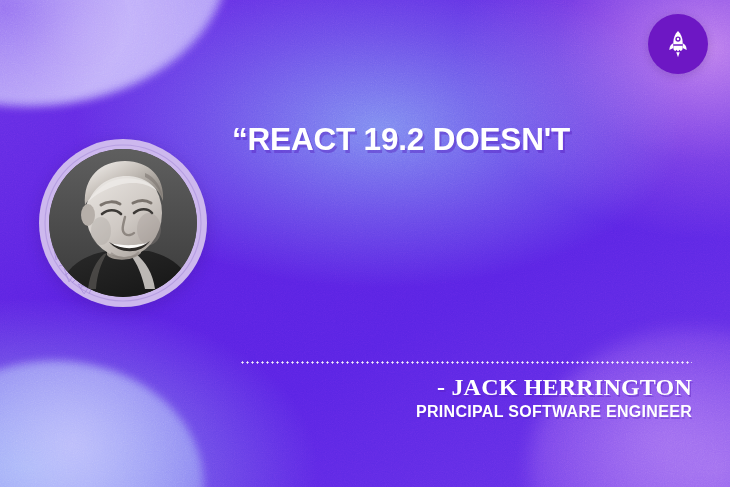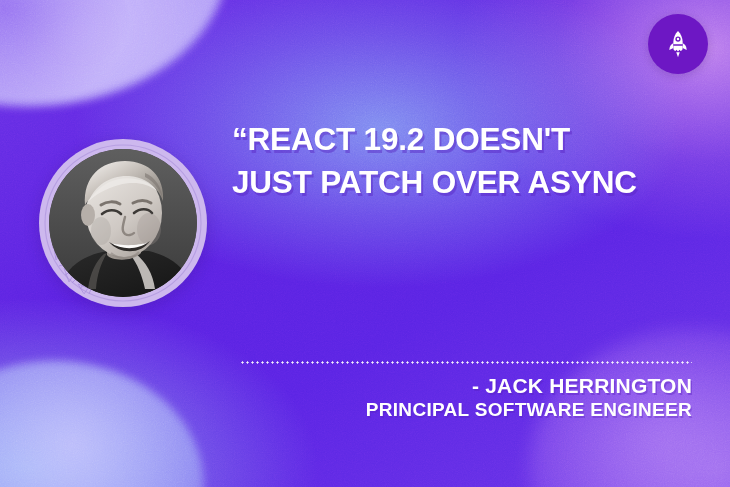--- a/index.html
+++ b/index.html
@@ -167,29 +167,30 @@
     right: 38px;
     top: 374px;
     width: 470px;
     text-align: right;
     color: #ffffff;
     text-transform: uppercase;
   }
   .attrib-name {
     display: block;
     font-weight: bold;
-    font-size: 21px;
+    font-size: 24px;
     line-height: 1.16;
     letter-spacing: 0.2px;
     text-shadow: 1.5px 2px 0 rgba(86,30,190,0.38);
+    font-family: Liberation Serif, serif;
   }
   .attrib-role1, .attrib-role2 {
     display: block;
     font-weight: bold;
-    font-size: 19px;
+    font-size: 16px;
     line-height: 1.30;
     letter-spacing: 0.3px;
     text-shadow: 1.2px 1.6px 0 rgba(86,30,190,0.34);
   }
 </style>
 </head>
 <body>
 
 <div id="card">
 
@@ -305,21 +306,20 @@
           <ellipse cx="52" cy="82" rx="10" ry="14" fill="#8f8882" opacity="0.22"></ellipse>
 
           <path d="M62 104 C70 111 82 111 90 103" stroke="#8b847e" stroke-width="2" fill="none" opacity="0.55"></path>
         </g>
       </svg>
     </div>
   </div>
 
   <div class="quote">
     <span class="quote-line">“REACT 19.2 DOESN'T</span>
-    <span class="quote-line">JUST PATCH OVER ASYNC</span>
   </div>
 
   <div class="divider"></div>
 
   <div class="attrib">
     <span class="attrib-name">- JACK HERRINGTON</span>
     <span class="attrib-role1">PRINCIPAL SOFTWARE ENGINEER</span>
   </div>
 
 </div>

